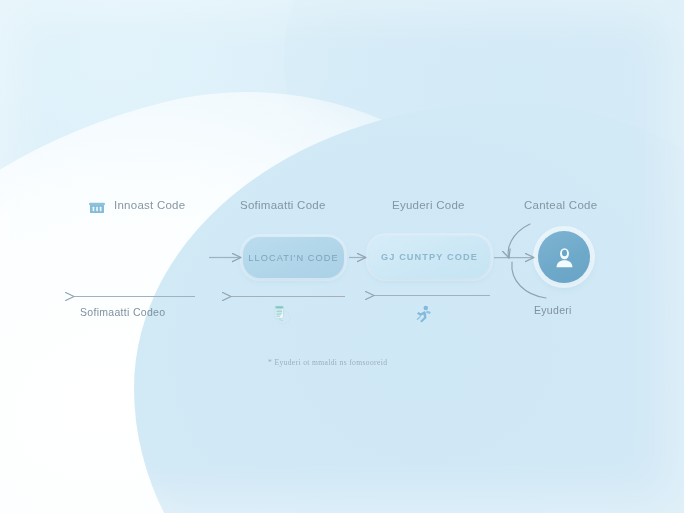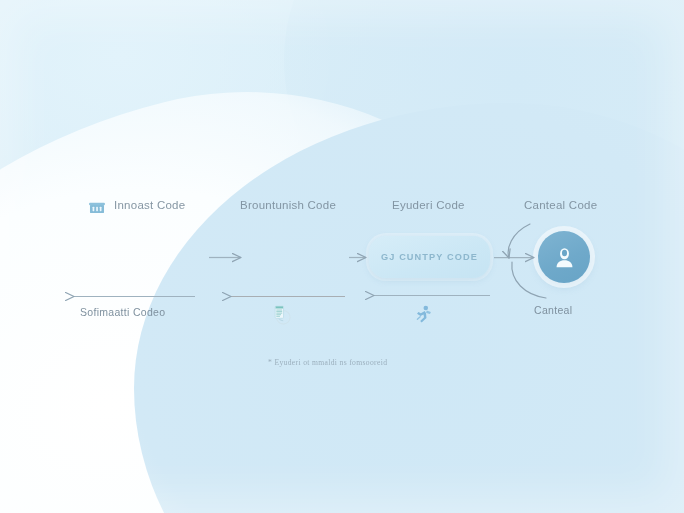--- a/index.html
+++ b/index.html
@@ -113,27 +113,28 @@
     <svg viewBox="0 0 20 20" width="18" height="18" style="filter:blur(0.3px)">
       <rect x="2.2" y="7.6" width="15.6" height="9.2" rx="1.1" fill="#86bcd8"></rect>
       <rect x="1.2" y="5.4" width="17.6" height="2.6" rx="1" fill="#8dc1dc"></rect>
       <rect x="5.1" y="9.6" width="1.9" height="5.1" rx="0.7" fill="#eaf6fc"></rect>
       <rect x="9.1" y="9.6" width="1.9" height="5.1" rx="0.7" fill="#eaf6fc"></rect>
       <rect x="13.1" y="9.6" width="1.9" height="5.1" rx="0.7" fill="#eaf6fc"></rect>
     </svg>
   </div>
   <div class="col-label soft" style="left:114px;top:199px;">Innoast Code</div>
 
-  <div class="col-label soft" style="left:240px;top:199px;">Brountunish Code</div>
+  <div class="col-label soft" style="left:240px;top:199px;">Sofimaatti Code</div>
 
   <div class="col-label soft" style="left:392px;top:199px;">Eyuderi Code</div>
 
   <div class="col-label soft" style="left:524px;top:199px;">Canteal Code</div>
 
 
+  <div class="pill soft" id="pill-1" style="left:243px;top:237px;width:101px;height:41px;">LLOCATI'N CODE</div>
 
   <div class="pill soft" id="pill-2" style="left:369px;top:236px;width:121px;height:42px;font-weight:bold;">GJ CUNTPY CODE</div>
 
   <div class="node-circle" style="left:538px;top:231px;width:52px;height:52px;">
     <svg viewBox="0 0 32 32" width="27" height="27" style="filter:blur(0.35px)">
       <ellipse cx="16" cy="11.6" rx="5.3" ry="6.6" fill="#f4fbfe"></ellipse>
       <ellipse cx="16" cy="10.6" rx="3.0" ry="3.9" fill="#6aa6c8"></ellipse>
       <path d="M6.6 27.5c0-5.2 4.2-8.1 9.4-8.1s9.4 2.9 9.4 8.1z" fill="#f4fbfe"></path>
     </svg>
   </div>
@@ -187,17 +188,17 @@
   <div class="mini-icon" style="left:413px;top:303px;">
     <svg viewBox="0 0 24 24" width="21" height="23" style="filter:blur(0.5px);opacity:.92">
       <circle cx="14.6" cy="4.6" r="2.6" fill="#7db6da"></circle>
       <path d="M13.4 8.0 L9.0 10.6 L6.2 9.0 L4.6 11.2 L8.6 13.8 L12.0 12.1
                L12.6 15.0 L8.2 19.4 L9.9 21.2 L15.4 16.0 L14.9 10.6 Z" fill="#7db6da"></path>
       <path d="M15.0 10.2 L19.4 11.4 L20.4 9.0 L15.6 7.4 Z" fill="#8cc0e0"></path>
       <path d="M5.0 17.4 L8.2 14.6" stroke="#8cc0e0" stroke-width="1.6" stroke-linecap="round" fill="none"></path>
     </svg>
   </div>
 
-  <div class="flow-label soft" style="left:534px;top:304px;">Canteal</div>
+  <div class="flow-label soft" style="left:534px;top:304px;">Eyuderi</div>
 
   <div class="footnote" style="left:268px;top:358px;">* Eyuderi ot mmaldi ns fomsooreid</div>
 
 </div>
 
 </body></html>

